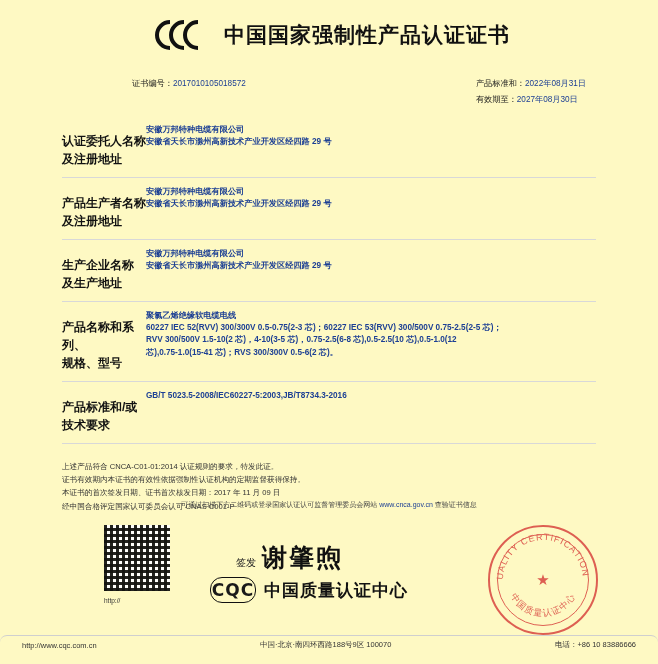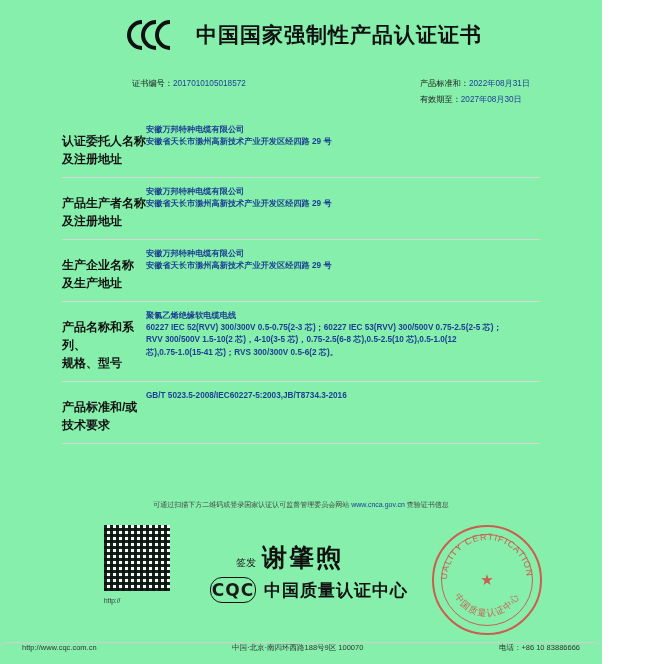--- a/index.html
+++ b/index.html
@@ -5,22 +5,22 @@
   html,body{margin:0;padding:0;}
   body{
     width:658px;height:664px;
     background:#ffffff;
     font-family:"Liberation Sans", sans-serif;
     color:#1a1a1a;
     overflow:hidden;
   }
   .page{
     position:relative;
-    width:602px;height:664px;
-    background:#86efac;
+    width:658px;height:664px;
+    background:#fef9c3;
   }
   
   .header{
     display:flex;align-items:center;justify-content:center;
     padding-top:14px;
     gap:14px;
   }
   .ccc-logo{
     position:relative;width:62px;height:42px;
   }
@@ -144,22 +144,22 @@
     transform:translate(-50%,-50%);
     font-size:15px;color:#d8453f;
   }
   .seal svg{position:absolute;inset:0;}
   .seal text{font-size:9px;fill:#d8453f;font-family:"Liberation Sans",sans-serif;letter-spacing:1px;}
   
   .footer{
     position:absolute;left:0;right:0;bottom:0;
     border-top:1px solid #cfcfcf;
     height:22px;
-    display:flex;align-items:flex-start;justify-content:space-between;
-    padding:0 22px;
+    display:flex;align-items:flex-end;justify-content:space-between;
+    padding:14px 22px;
     font-size:7.5px;color:#333;
     box-sizing:border-box;
     border-radius:7px;
   }
   .footer .center{flex:1;text-align:center;}
 </style>
 </head>
 <body>
 
 <div class="page">
@@ -247,20 +247,26 @@
             <span class="label-line">产品标准和/或</span>
             <span class="label-line">技术要求</span>
           </div>
           <div class="value">
             <span class="value-line">GB/T 5023.5-2008/IEC60227-5:2003,JB/T8734.3-2016</span>
           </div>
         </div>
         <hr class="rule">
       </div>
 
+    <div class="declaration" id="declaration">
+        <div>上述产品符合 CNCA-C01-01:2014 认证规则的要求，特发此证。</div>
+        <div>证书有效期内本证书的有效性依据强制性认证机构的定期监督获得保持。</div>
+        <div>本证书的首次签发日期、证书首次核发日期：2017 年 11 月 09 日</div>
+        <div>经中国合格评定国家认可委员会认可 CNAS C001-P</div>
+      </div>
   </div>
 
   <div class="qr-note">
     <span>可通过扫描下方二维码或登录国家认证认可监督管理委员会网站 </span><span class="lnk">www.cnca.gov.cn</span><span> 查验证书信息</span>
   </div>
 
   <div class="bottom">
 
     <div class="qr"></div>
     <div class="qr-url">http://</div>

